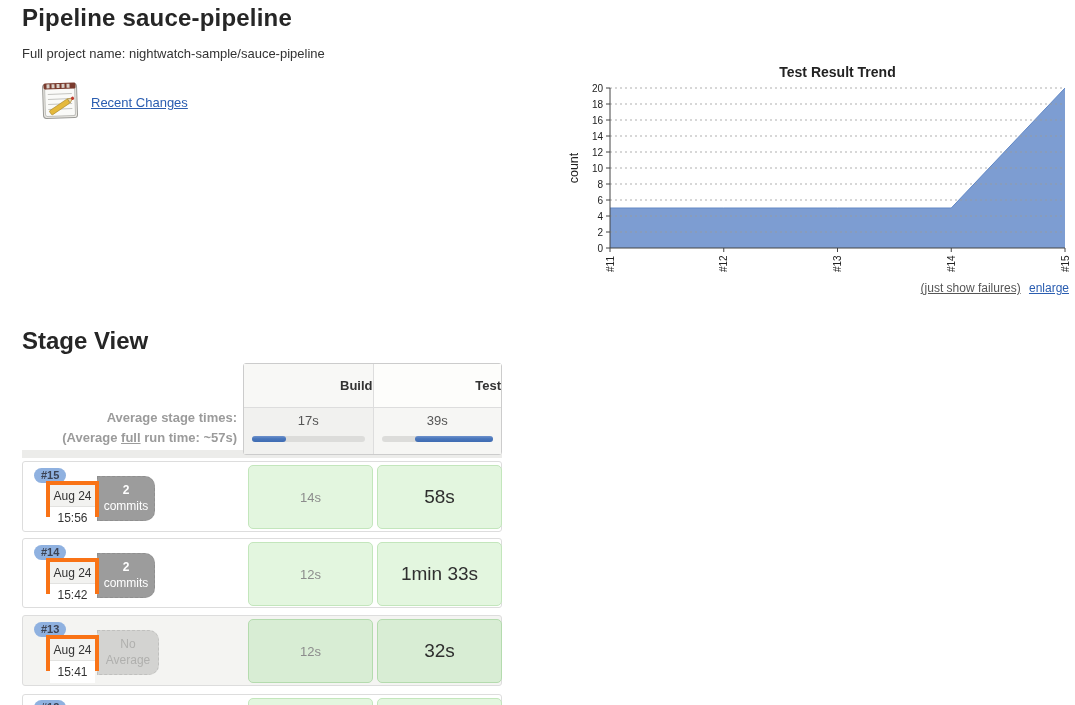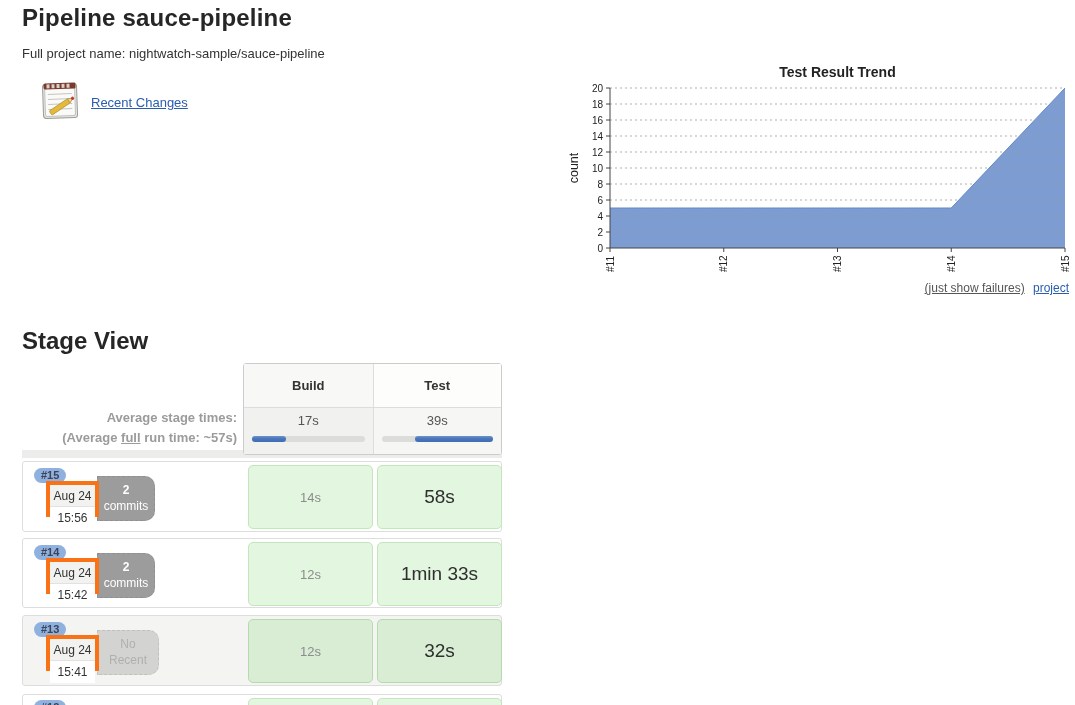--- a/index.html
+++ b/index.html
@@ -24,21 +24,21 @@
   
   .stage-heading { position:absolute; left:22px; top:327px; font-size:24px; font-weight:bold; color:#262626; }
   .stage-table { position:absolute; left:22px; top:363px; width:480px; height:342px; overflow:hidden; }
 
   .totals-strip { position:absolute; left:0; top:87px; width:480px; height:8px; background:#ececea; }
 
   .stage-header-box { position:absolute; left:221px; top:0; width:259px; height:92px;
     border:1px solid #ccc; border-radius:3px; background:#fbfbf9; display:flex; }
   .stage-col { flex:1 1 50%; display:flex; flex-direction:column; }
   .stage-col + .stage-col { border-left:1px solid #ddd; }
-  .stage-col-name { height:44px; line-height:44px; text-align:center; font-size:13px; font-weight:bold;
+  .stage-col-name { height:44px; line-height:44px; text-align:right; font-size:13px; font-weight:bold;
     color:#333; border-bottom:1px solid #ddd; background:#f8f8f6; }
   .stage-col:nth-child(2) .stage-col-name { background:#fdfdfb; }
   .stage-col-avg { flex:1; position:relative; background:#f1f1ef; }
   .stage-col:nth-child(2) .stage-col-avg { background:#f6f6f4; }
   .avg-time { text-align:center; font-size:13px; color:#555; margin-top:5px; }
   .avg-bar { position:absolute; left:8px; right:8px; top:28px; height:6px; background:#dcdcda; border-radius:3px; }
   .avg-bar-fill { position:absolute; top:0; height:6px; border-radius:3px;
     background:linear-gradient(180deg,#6e92cc 0%,#4976bb 45%,#3f6cb3 100%); }
 
   .avg-caption { position:absolute; left:0; top:45px; width:215px; text-align:right;
@@ -160,21 +160,21 @@
       <text transform="translate(276,214) rotate(-90)" font-size="10" fill="#222">#13</text>
       <line x1="386.25" y1="190" x2="386.25" y2="194" stroke="#444"></line>
       <text transform="translate(389.75,214) rotate(-90)" font-size="10" fill="#222">#14</text>
       <line x1="500" y1="190" x2="500" y2="194" stroke="#444"></line>
       <text transform="translate(503.5,214) rotate(-90)" font-size="10" fill="#222">#15</text>
       <text x="272.5" y="19" text-anchor="middle" font-size="14" font-weight="bold" fill="#222">Test Result Trend</text>
       <text transform="translate(13,110) rotate(-90)" text-anchor="middle" font-size="12.5" fill="#222">count</text>
     </svg>
   <div class="chart-links">
     <a class="link-failures">(just show failures)</a>
-    <a class="link-enlarge">project</a>
+    <a class="link-enlarge">enlarge</a>
   </div>
 
   <h2 class="stage-heading">Stage View</h2>
 
   <div class="stage-table">
     <div class="totals-strip"></div>
 
     <div class="stage-header-box">
       <div class="stage-col">
         <div class="stage-col-name">Build</div>
@@ -238,21 +238,21 @@
     </div>
 
     <div class="build-row row-2 shaded">
       <span class="build-badge">#13</span>
       <div class="date-box">
         <div class="d">Aug 24</div>
         <div class="t">15:41</div>
       </div>
       <div class="changes-box none">
         <div class="c1">No</div>
-        <div class="c2">Recent</div>
+        <div class="c2">Average</div>
       </div>
       <div class="stage-cell c-build">
           <span>12s</span>
         </div>
       <div class="stage-cell c-test">
           <span>32s</span>
         </div>
     </div>
 
     <div class="build-row row-3">

